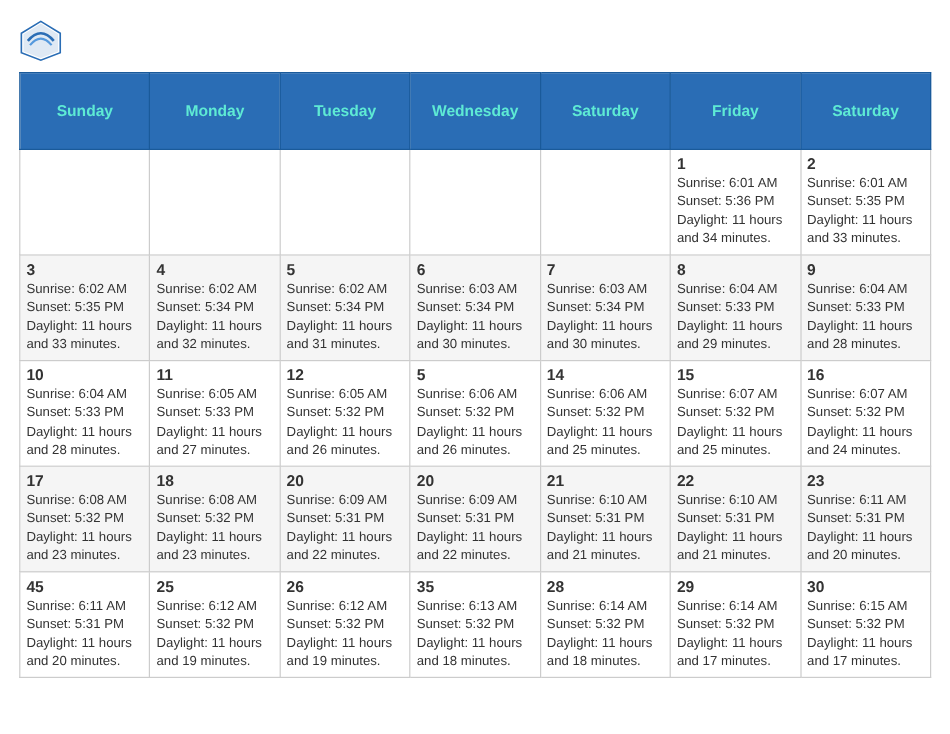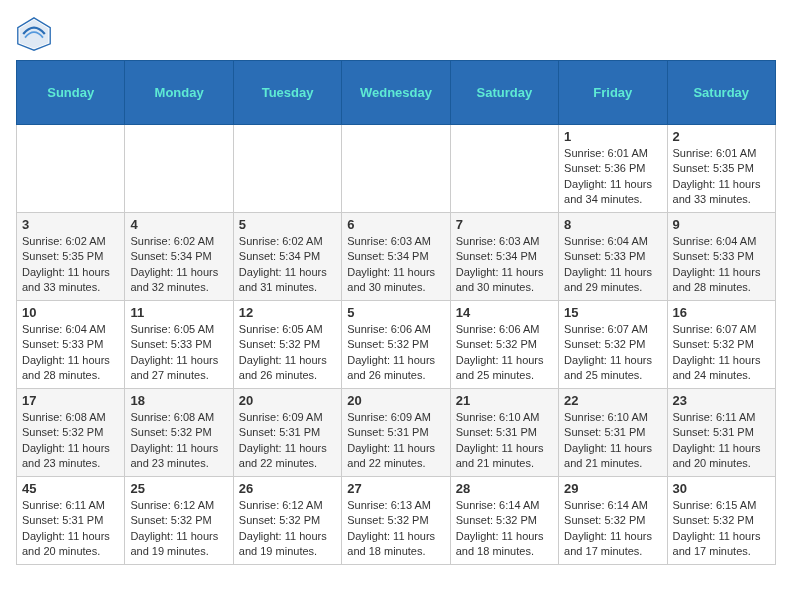--- a/index.html
+++ b/index.html
@@ -286,21 +286,21 @@
 Sunset: 5:32 PM
 Daylight: 11 hours and 19 minutes.</div>
         </td>
         <td>
           <span class="day-number">26</span>
           <div class="day-info" style="white-space: pre-line;">Sunrise: 6:12 AM
 Sunset: 5:32 PM
 Daylight: 11 hours and 19 minutes.</div>
         </td>
         <td>
-          <span class="day-number">27</span>
+          <span class="day-number">35</span>
           <div class="day-info" style="white-space: pre-line;">Sunrise: 6:13 AM
 Sunset: 5:32 PM
 Daylight: 11 hours and 18 minutes.</div>
         </td>
         <td>
           <span class="day-number">28</span>
           <div class="day-info" style="white-space: pre-line;">Sunrise: 6:14 AM
 Sunset: 5:32 PM
 Daylight: 11 hours and 18 minutes.</div>
         </td>

